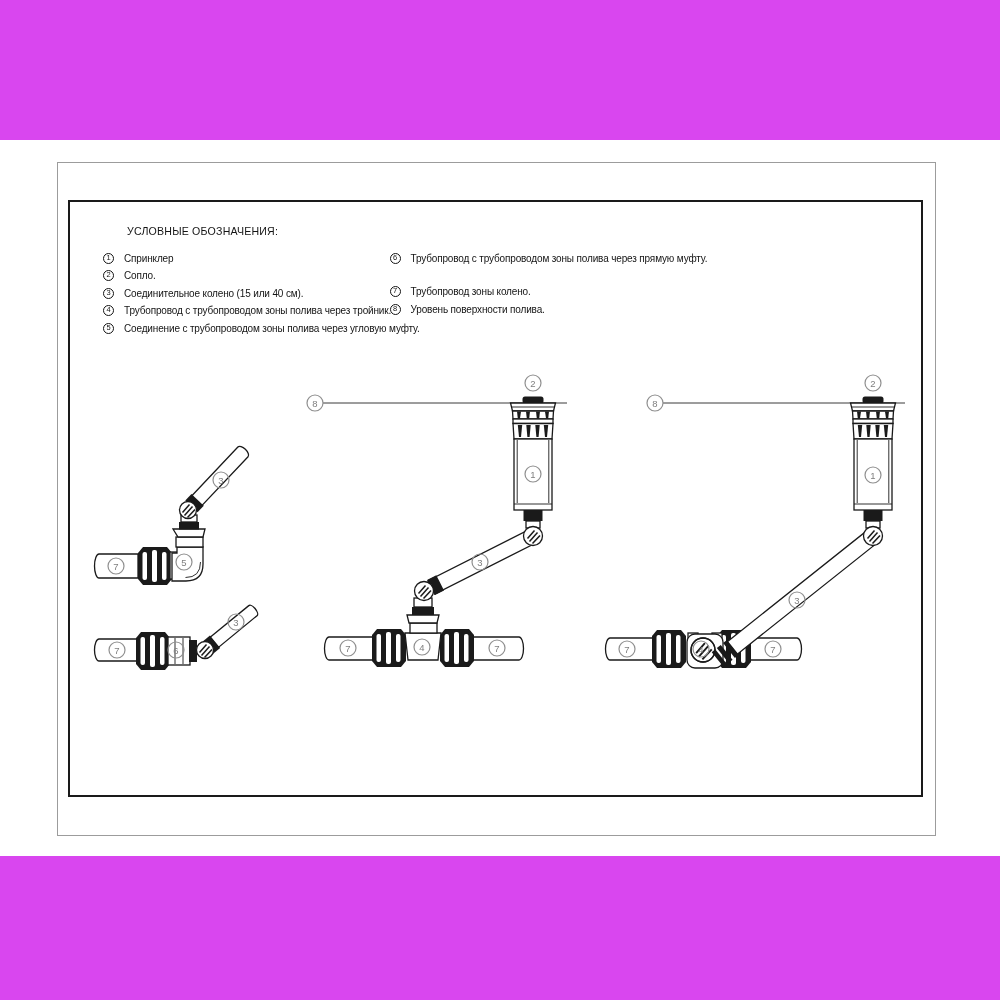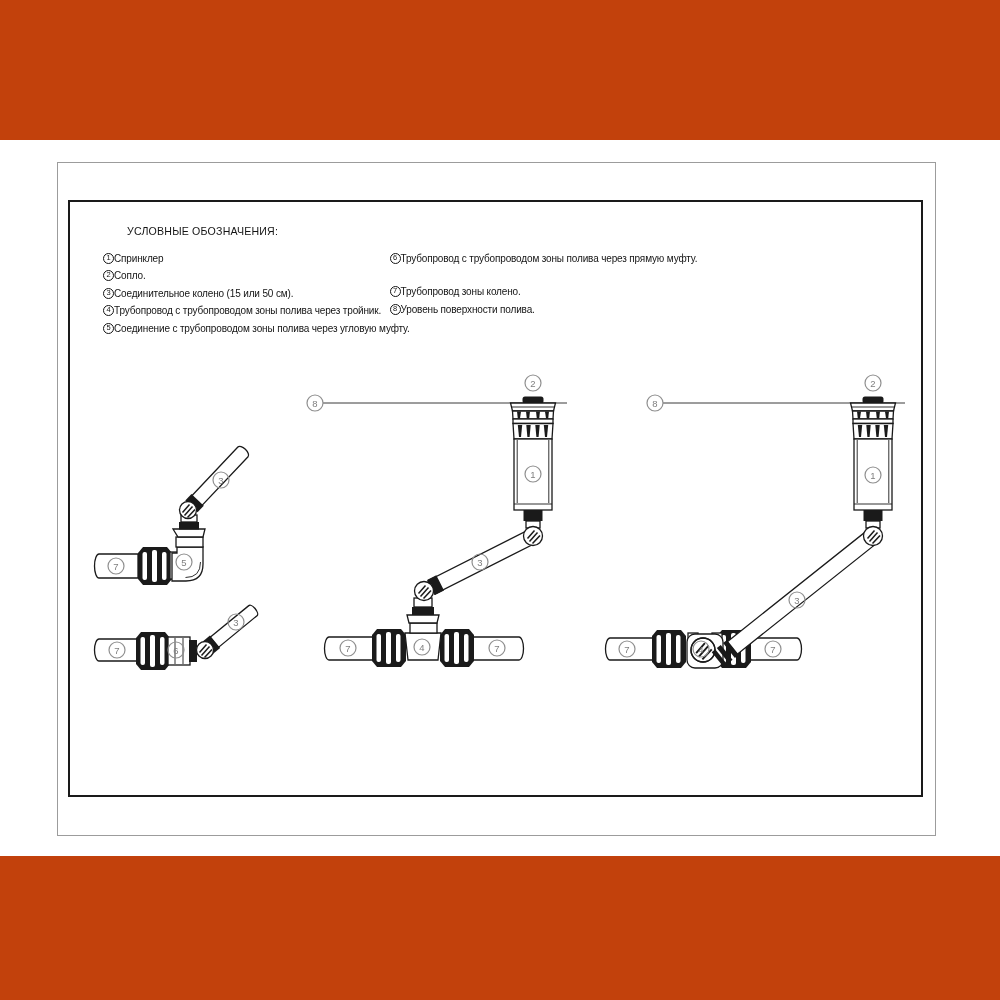--- a/index.html
+++ b/index.html
@@ -1,29 +1,29 @@
 <!DOCTYPE html>
 <html><head>
 <meta charset="utf-8">
 <style>
   html,body{margin:0;padding:0;background:#000;}
-  #stage{position:relative;width:1000px;height:1000px;background:#c2410c;overflow:hidden;
+  #stage{position:relative;width:1000px;height:1000px;background:#d946ef;overflow:hidden;
          font-family:"Liberation Sans", sans-serif;}
   #paper{position:absolute;left:0;top:140px;width:1000px;height:716px;background:#fff;}
   #outer-frame{position:absolute;left:57px;top:162px;width:879px;height:674px;
                border:1px solid #9c9c9c;box-sizing:border-box;background:#fff;}
   #inner-frame{position:absolute;left:68px;top:200px;width:855px;height:597px;
                border:2px solid #1a1a1a;box-sizing:border-box;background:#fff;}
   #legend-title{position:absolute;left:127px;top:225px;font-size:10.6px;color:#141414;
                 letter-spacing:0.2px;white-space:nowrap;}
   .lg-row{position:absolute;display:flex;align-items:center;height:11px;}
   .lg-badge{width:11px;height:11px;border:1.1px solid #141414;border-radius:50%;
             box-sizing:border-box;font-size:7.5px;line-height:8.5px;text-align:center;
             color:#141414;flex:0 0 auto;}
-  .lg-text{font-size:10px;color:#141414;white-space:nowrap;letter-spacing:-0.15px;}
+  .lg-text{margin-left:10px;font-size:10px;color:#141414;white-space:nowrap;letter-spacing:-0.15px;}
   svg{position:absolute;left:0;top:0;}
   .ln{fill:#fff;stroke:#1a1a1a;stroke-width:1.3;}
   .lnt{fill:none;stroke:#1a1a1a;stroke-width:0.9;}
   .blk{fill:#1a1a1a;stroke:none;}
   .wslot{fill:#fff;stroke:none;}
   .gline{stroke:#3a3a3a;stroke-width:1;fill:none;}
   .co{fill:none;stroke:#8f8f8f;stroke-width:1.2;}
   .cot{fill:#7f7f7f;font-size:9.5px;text-anchor:middle;font-family:"Liberation Sans",sans-serif;}
   .thr{stroke:#1a1a1a;stroke-width:1.5;fill:none;}
 </style>
@@ -41,21 +41,21 @@
     <div class="lg-row" style="left:103px;top:252.5px">
       <span class="lg-badge">1</span>
       <span class="lg-text">Спринклер</span>
     </div>
     <div class="lg-row" style="left:103px;top:270px">
       <span class="lg-badge">2</span>
       <span class="lg-text">Сопло.</span>
     </div>
     <div class="lg-row" style="left:103px;top:287.5px">
       <span class="lg-badge">3</span>
-      <span class="lg-text">Соединительное колено (15 или 50 см).</span>
+      <span class="lg-text">Соединительное колено (15 или 40 см).</span>
     </div>
     <div class="lg-row" style="left:103px;top:305px">
       <span class="lg-badge">4</span>
       <span class="lg-text">Трубопровод с трубопроводом зоны полива через тройник.</span>
     </div>
     <div class="lg-row" style="left:103px;top:322.5px">
       <span class="lg-badge">5</span>
       <span class="lg-text">Соединение с трубопроводом зоны полива через угловую муфту.</span>
     </div>
 

